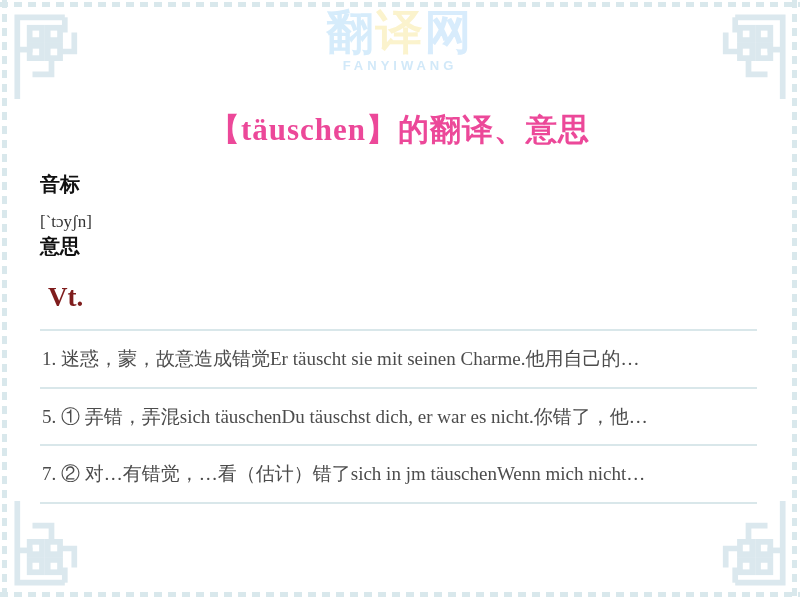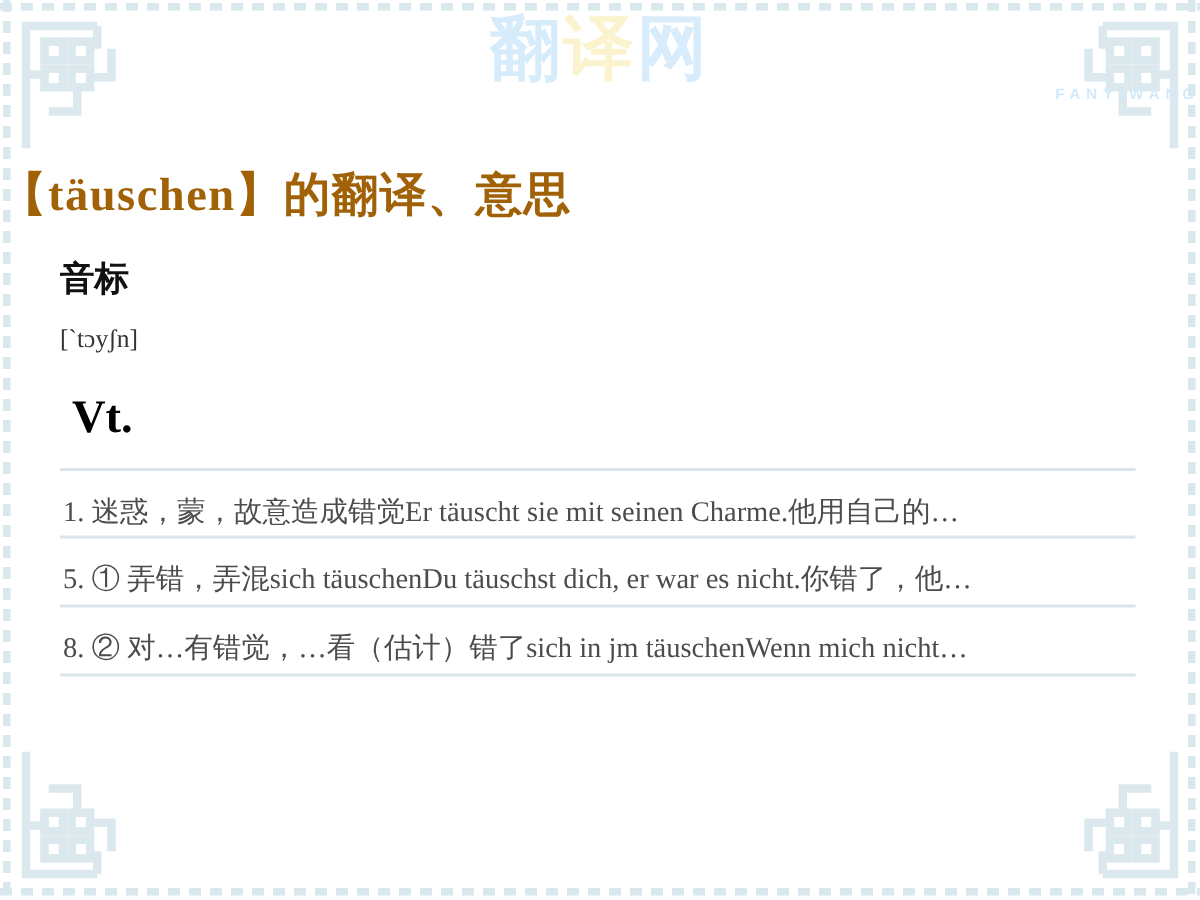--- a/index.html
+++ b/index.html
@@ -21,31 +21,31 @@
   .corner.tr{top:4px;right:4px;transform:scaleX(-1);}
   .corner.bl{bottom:4px;left:4px;transform:scaleY(-1);}
   .corner.br{bottom:4px;right:4px;transform:scale(-1,-1);}
 
   
   .logo{position:absolute;top:6px;left:0;right:0;text-align:center;user-select:none;}
   .logo .cn{font-size:47px;font-weight:bold;font-family:"Liberation Sans","DejaVu Sans",sans-serif;line-height:1.1;letter-spacing:2px;}
   .logo .c1{color:#d6ecfb;}
   .logo .c2{color:#fbf3cd;}
   .logo .c3{color:#d8ecfc;}
-  .logo .latin{font-size:10px;font-weight:bold;letter-spacing:4px;color:#d2e9f9;font-family:"Liberation Sans","DejaVu Sans",sans-serif;margin-top:0px;text-align:right;}
+  .logo .latin{font-size:13px;font-weight:bold;letter-spacing:4px;color:#d2e9f9;font-family:"Liberation Sans","DejaVu Sans",sans-serif;margin-top:0px;}
 
-  .title{position:absolute;top:88px;left:0;right:1px;font-size:31px;font-weight:bold;color:#a16207;letter-spacing:1px;}
+  .title{position:absolute;top:88px;left:0;right:1px;text-align:center;font-size:31px;font-weight:bold;color:#ec4899;letter-spacing:1px;}
 
   .content{position:absolute;left:40px;right:43px;top:172px;}
-  .h-cn{font-size:23px;font-weight:bold;color:#111111;margin:0;line-height:1.2;}
+  .h-cn{font-size:20px;font-weight:bold;color:#111111;margin:0;line-height:1.2;}
   .phonetic{font-size:17px;color:#333333;margin:16px 0 0 0;}
   .h-meaning{margin-top:2px;}
-  .pos{font-size:31px;color:#000000;font-weight:600;margin:24px 0 16px 8px;}
+  .pos{font-size:27px;color:#7f1d1d;font-weight:600;margin:24px 0 16px 8px;}
   .sep{height:2px;background:#d9e7ea;border:none;margin:0;}
-  .item{font-size:19px;color:#4c4c4c;padding:16px 0 3px 2px;line-height:1.3;white-space:nowrap;overflow:hidden;}
+  .item{font-size:19px;color:#4c4c4c;padding:16px 0 15px 2px;line-height:1.3;white-space:nowrap;overflow:hidden;}
 </style>
 </head>
 <body>
 
 <div class="page">
 
   <div class="edge top"></div>
   <div class="edge bottom"></div>
   <div class="edge left"></div>
   <div class="edge right"></div>
@@ -114,24 +114,25 @@
   <div class="logo">
     <div class="cn"><span class="c1">翻</span><span class="c2">译</span><span class="c3">网</span></div>
     <div class="latin">FANYIWANG</div>
   </div>
 
   <h1 class="title">【täuschen】的翻译、意思</h1>
 
   <div class="content">
     <h2 class="h-cn">音标</h2>
     <div class="phonetic">[`tɔyʃn]</div>
+    <h2 class="h-cn h-meaning">意思</h2>
     <div class="pos">Vt.</div>
 
     <hr class="sep">
     <div class="item">1. 迷惑，蒙，故意造成错觉Er täuscht sie mit seinen Charme.他用自己的…</div>
     <hr class="sep">
     <div class="item">5. ① 弄错，弄混sich täuschenDu täuschst dich, er war es nicht.你错了，他…</div>
     <hr class="sep">
-    <div class="item">8. ② 对…有错觉，…看（估计）错了sich in jm täuschenWenn mich nicht…</div>
+    <div class="item">7. ② 对…有错觉，…看（估计）错了sich in jm täuschenWenn mich nicht…</div>
     <hr class="sep">
   </div>
 
 </div>
 
 </body></html>

